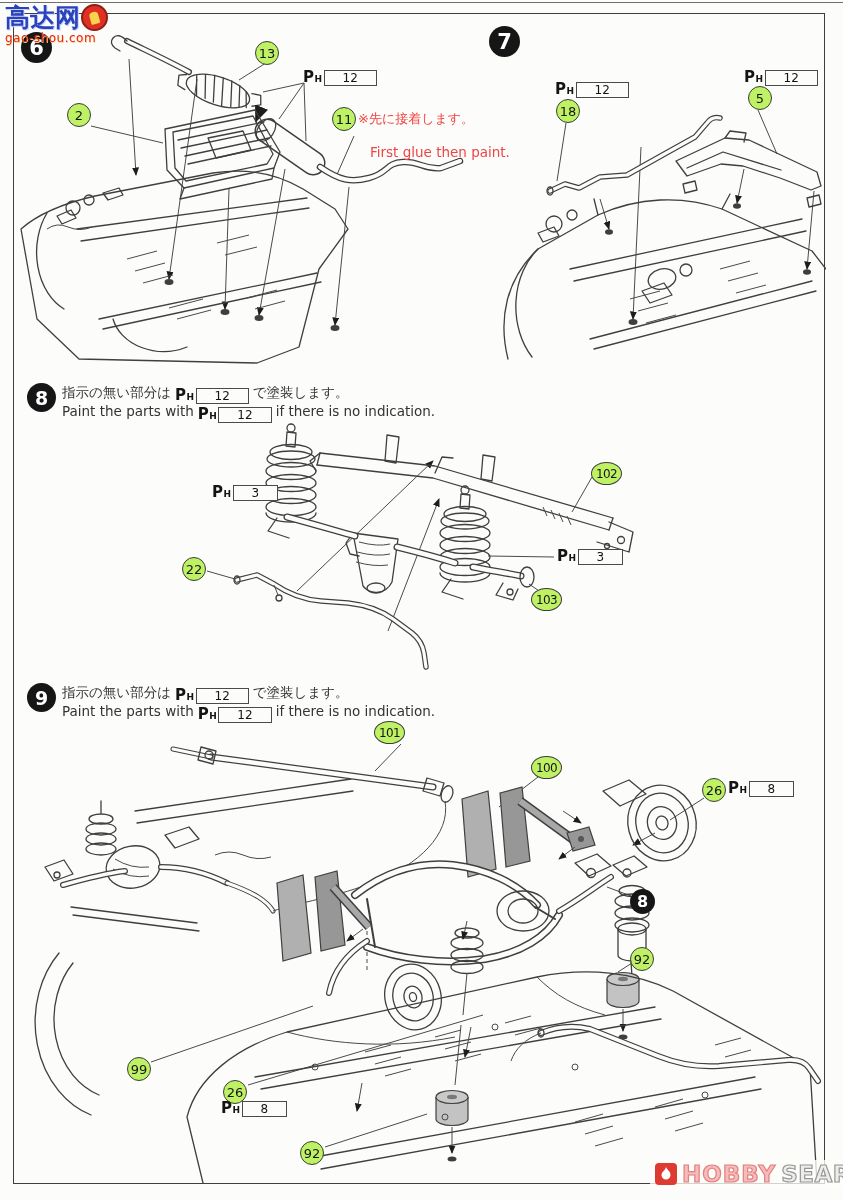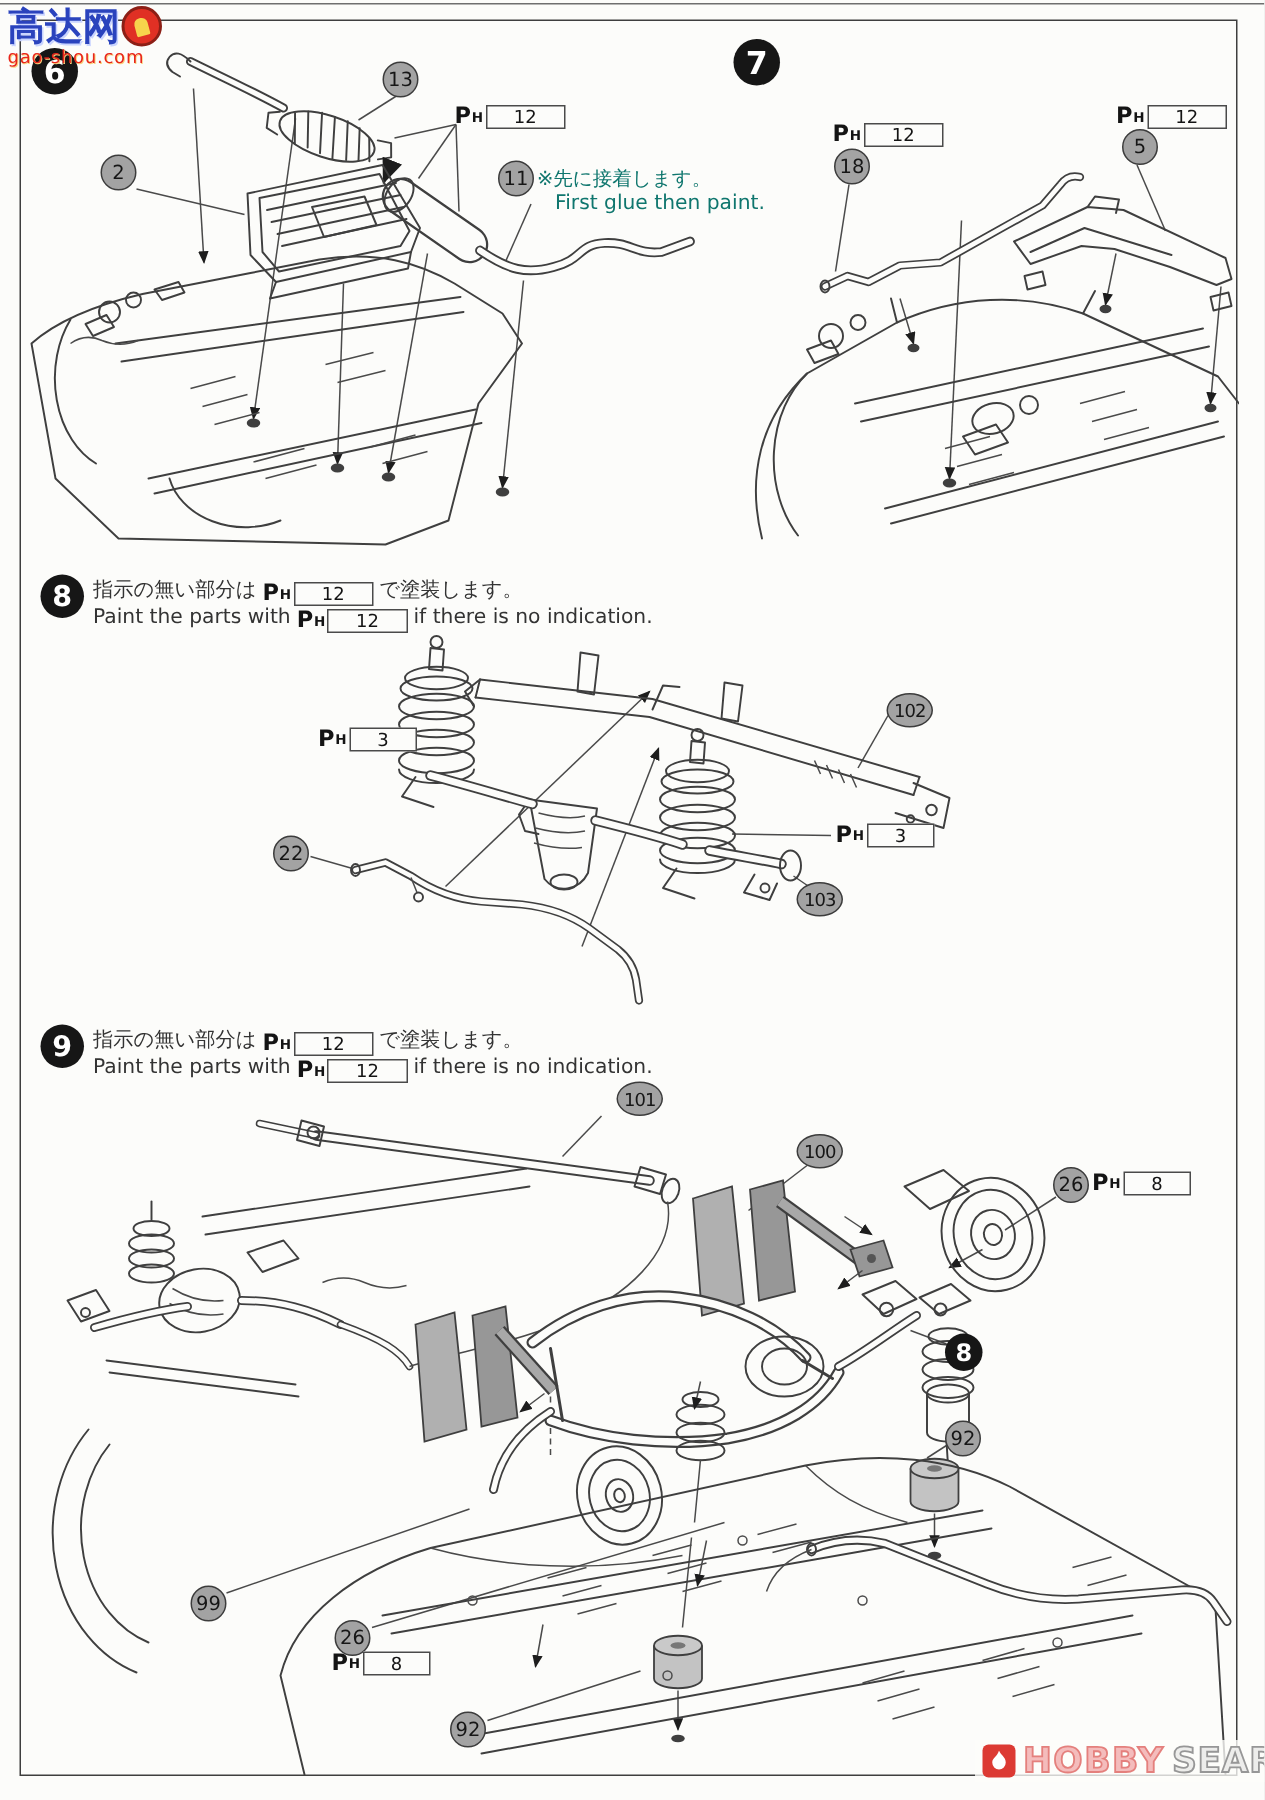--- a/index.html
+++ b/index.html
@@ -8,33 +8,33 @@
   .topline{position:absolute;left:0;top:2px;width:843px;height:0;border-top:1.4px solid #6f6f6f}
   .frame{position:absolute;left:13px;top:13px;width:810px;height:1169px;border:1.6px solid #3e3e3e}
 
   .badge{position:absolute;background:#161616;color:#fff;border-radius:50%;
          display:flex;align-items:center;justify-content:center;font-weight:bold;z-index:4}
   .b31{width:31px;height:31px;font-size:21px}
   .b29{width:29px;height:29px;font-size:19px}
   .b25{width:25px;height:25px;font-size:16px}
 
   .co{position:absolute;box-sizing:border-box;height:24px;min-width:24px;padding:0 2px;
-      border:1.6px solid #3c3c3c;border-radius:50%;background:#a3a3a3;display:flex;
+      border:1.6px solid #3c3c3c;border-radius:50%;background:#bef264;display:flex;
       align-items:center;justify-content:center;font-size:13px;color:#161616;z-index:3}
   .co3{height:23px;min-width:31px;font-size:12px;letter-spacing:-0.6px}
 
   .paint{position:absolute;display:flex;align-items:flex-start;z-index:3}
   .paint.inline{position:static;display:inline-flex;vertical-align:-3px;margin:0 4px}
   .pp{font-weight:bold;font-size:15px;line-height:15px;color:#141414}
   .ph{font-weight:bold;font-size:9px;line-height:9px;margin-top:5px;margin-left:0.5px;color:#141414}
   .pnum{border:1.2px solid #4a4a4a;background:#fcfcfa;font-size:12px;line-height:14px;
         padding:0 18px;margin-left:1.5px;color:#141414}
 
   .hdr{position:absolute;font-size:13.5px;color:#333;white-space:nowrap;z-index:3}
-  .note{position:absolute;font-size:13px;color:#0f766e;white-space:nowrap;z-index:3}
+  .note{position:absolute;font-size:13px;color:#ef4444;white-space:nowrap;z-index:3}
 
   svg.dg{position:absolute;z-index:1}
   .ln{stroke:#3f3f3f;stroke-width:1.3;fill:none;stroke-linecap:round;stroke-linejoin:round}
   .ln2{stroke:#3f3f3f;stroke-width:2;fill:none;stroke-linecap:round}
   .thin{stroke:#4a4a4a;stroke-width:1;fill:none}
   .dash{stroke:#4a4a4a;stroke-width:1;fill:none;stroke-dasharray:4 3}
   .to{stroke:#3f3f3f;fill:none;stroke-linecap:round;stroke-linejoin:round}
   .ti{stroke:#fcfcfa;fill:none;stroke-linecap:round;stroke-linejoin:round}
   .grayA{fill:#b0b0b0;stroke:#3f3f3f;stroke-width:1.2}
   .grayB{fill:#979797;stroke:#3f3f3f;stroke-width:1.2}
@@ -419,21 +419,21 @@
   </svg>
 
   <div class="co" style="left:255px;top:41px">13</div>
   <div class="co" style="left:67px;top:103px">2</div>
   <div class="co" style="left:332px;top:107px">11</div>
   <div class="co" style="left:556px;top:99px">18</div>
   <div class="co" style="left:748px;top:86px">5</div>
   <div class="co co3" style="left:591px;top:462px">102</div>
   <div class="co" style="left:182px;top:557px">22</div>
   <div class="co co3" style="left:531px;top:588px">103</div>
-  <div class="co co3" style="left:411px;top:721px">101</div>
+  <div class="co co3" style="left:374px;top:721px">101</div>
   <div class="co co3" style="left:531px;top:756px">100</div>
   <div class="co" style="left:702px;top:778px">26</div>
   <div class="co" style="left:630px;top:947px">92</div>
   <div class="co" style="left:127px;top:1057px">99</div>
   <div class="co" style="left:223px;top:1080px">26</div>
   <div class="co" style="left:300px;top:1141px">92</div>
 
   <div class="paint" style="left:303px;top:70px">
     <span class="pp">P</span>
       <span class="ph">H</span>
@@ -464,21 +464,21 @@
       <span class="ph">H</span>
       <span class="pnum">8</span>
   </div>
   <div class="paint" style="left:221px;top:1101px">
     <span class="pp">P</span>
       <span class="ph">H</span>
       <span class="pnum">8</span>
   </div>
 
   <div class="note" style="left:358px;top:110px">※先に接着します。</div>
-  <div class="note" style="left:370px;top:127px;font-size:13.5px">First glue then paint.</div>
+  <div class="note" style="left:370px;top:144px;font-size:13.5px">First glue then paint.</div>
 
   <div class="hdr" style="left:62px;top:384px">
     <span>指示の無い部分は</span><span class="paint inline">
         <span class="pp">P</span>
         <span class="ph">H</span>
         <span class="pnum">12</span>
       </span><span>で塗装します。</span>
   </div>
   <div class="hdr" style="left:62px;top:403px">
     <span>Paint the parts with</span><span class="paint inline">

